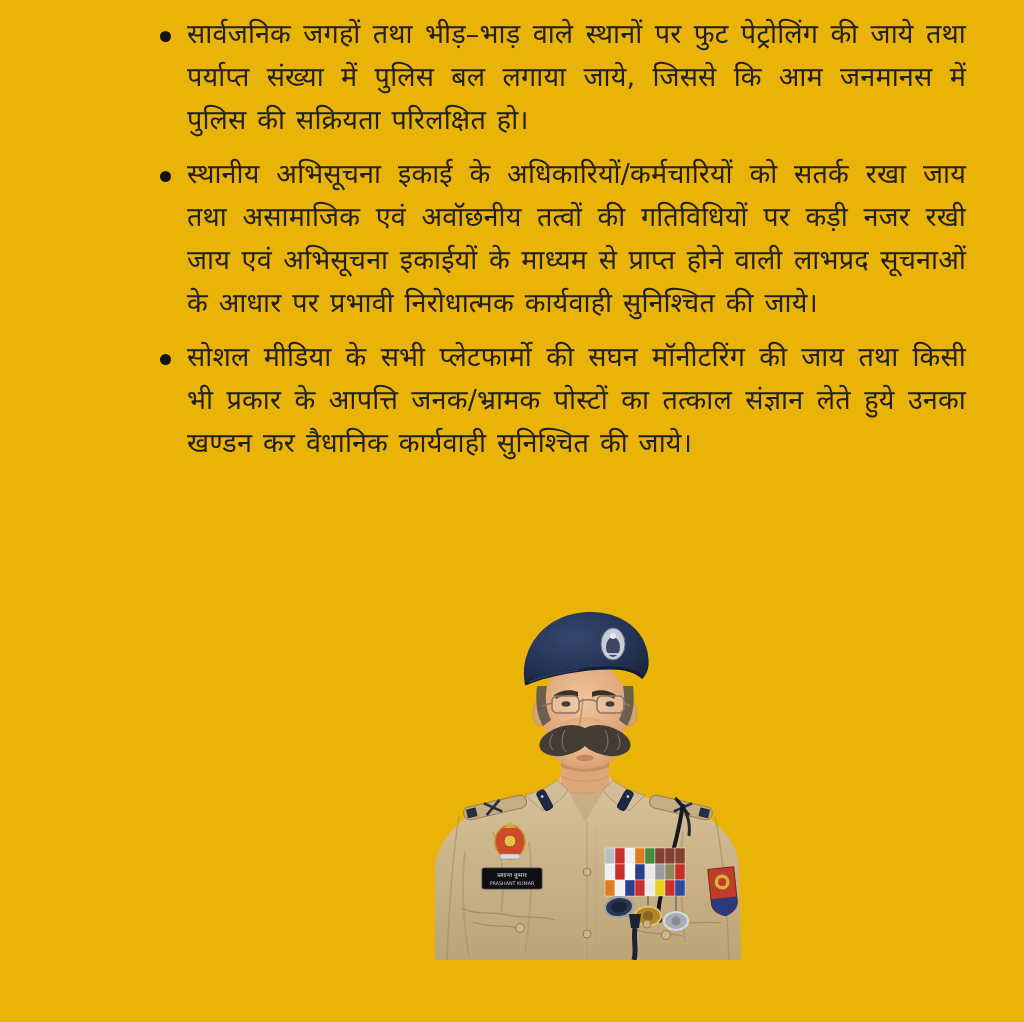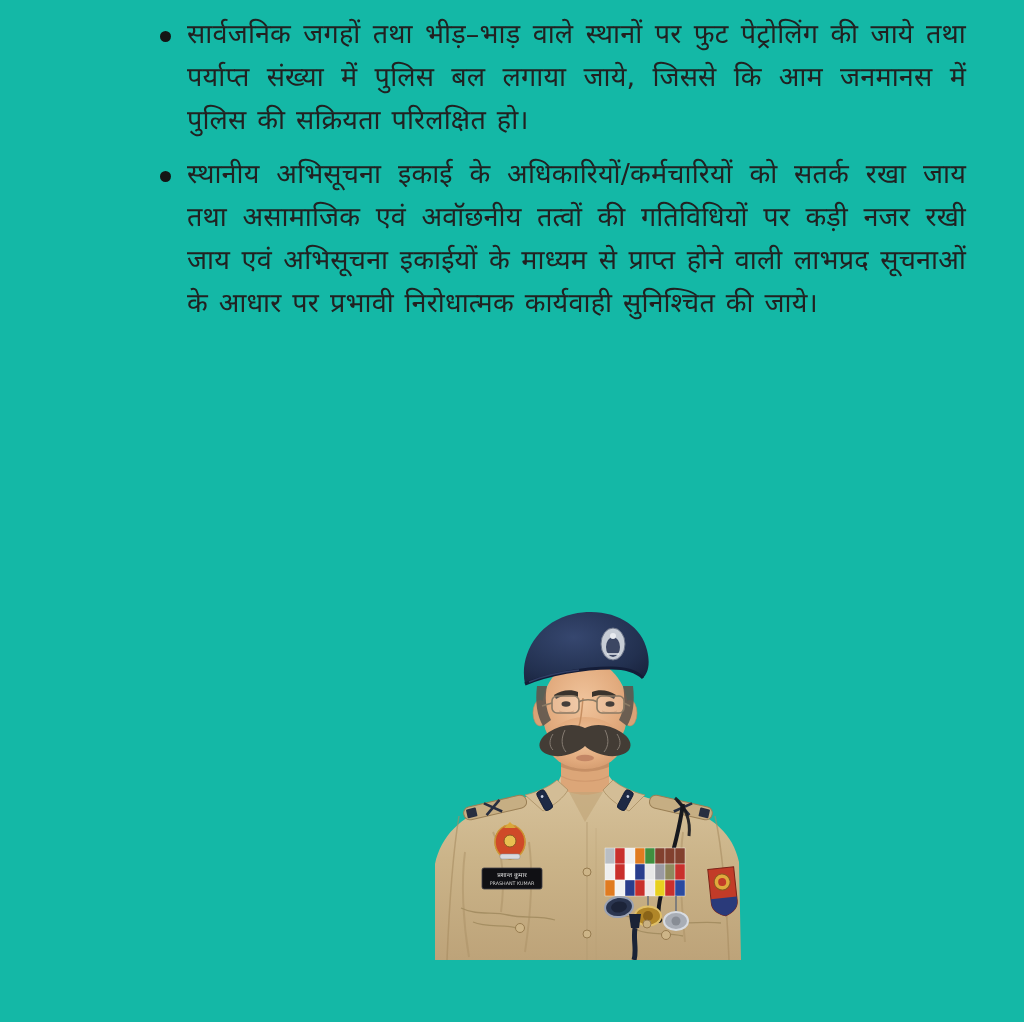--- a/index.html
+++ b/index.html
@@ -3,21 +3,21 @@
 <meta charset="utf-8">
 <style>
   html, body { margin:0; padding:0; }
   body {
     width:1024px; height:1022px; background:#ffffff;
     font-family:"DejaVu Sans", sans-serif;
     -webkit-font-smoothing:antialiased;
   }
   .page {
     position:relative; width:1024px; height:1022px;
-    background:#14b8a6; overflow:hidden;
+    background:#eab308; overflow:hidden;
   }
   .bullets {
     position:absolute; top:12px; left:160px; width:806px;
   }
   .bullet-item {
     position:relative; padding-left:27px; margin-bottom:11px;
   }
   .dot {
     position:absolute; left:0; top:19px; width:11px; height:11px;
     border-radius:50%; background:#141414;
@@ -37,20 +37,24 @@
 <div class="page">
 
   <div class="bullets">
     <div class="bullet-item">
       <span class="dot"></span>
       <p class="btext">सार्वजनिक जगहों तथा भीड़–भाड़ वाले स्थानों पर फुट पेट्रोलिंग की जाये तथा पर्याप्त संख्या में पुलिस बल लगाया जाये, जिससे कि आम जनमानस में पुलिस की सक्रियता परिलक्षित हो।</p>
     </div>
     <div class="bullet-item">
       <span class="dot"></span>
       <p class="btext">स्थानीय अभिसूचना इकाई के अधिकारियों/कर्मचारियों को सतर्क रखा जाय तथा असामाजिक एवं अवॉछनीय तत्वों की गतिविधियों पर कड़ी नजर रखी जाय एवं अभिसूचना इकाईयों के माध्यम से प्राप्त होने वाली लाभप्रद सूचनाओं के आधार पर प्रभावी निरोधात्मक कार्यवाही सुनिश्चित की जाये।</p>
+    </div>
+    <div class="bullet-item">
+      <span class="dot"></span>
+      <p class="btext">सोशल मीडिया के सभी प्लेटफार्मो की सघन मॉनीटरिंग की जाय तथा किसी भी प्रकार के आपत्ति जनक/भ्रामक पोस्टों का तत्काल संज्ञान लेते हुये उनका खण्डन कर वैधानिक कार्यवाही सुनिश्चित की जाये।</p>
     </div>
   </div>
 
   <div class="photo">
     <svg width="310" height="350" viewBox="0 0 310 350" xmlns="http://www.w3.org/2000/svg">
       <defs>
         <radialGradient id="faceGrad" cx="48%" cy="42%" r="70%">
           <stop offset="0%" stop-color="#f0c49c"></stop>
           <stop offset="60%" stop-color="#e2ab7e"></stop>
           <stop offset="100%" stop-color="#cf966a"></stop>

